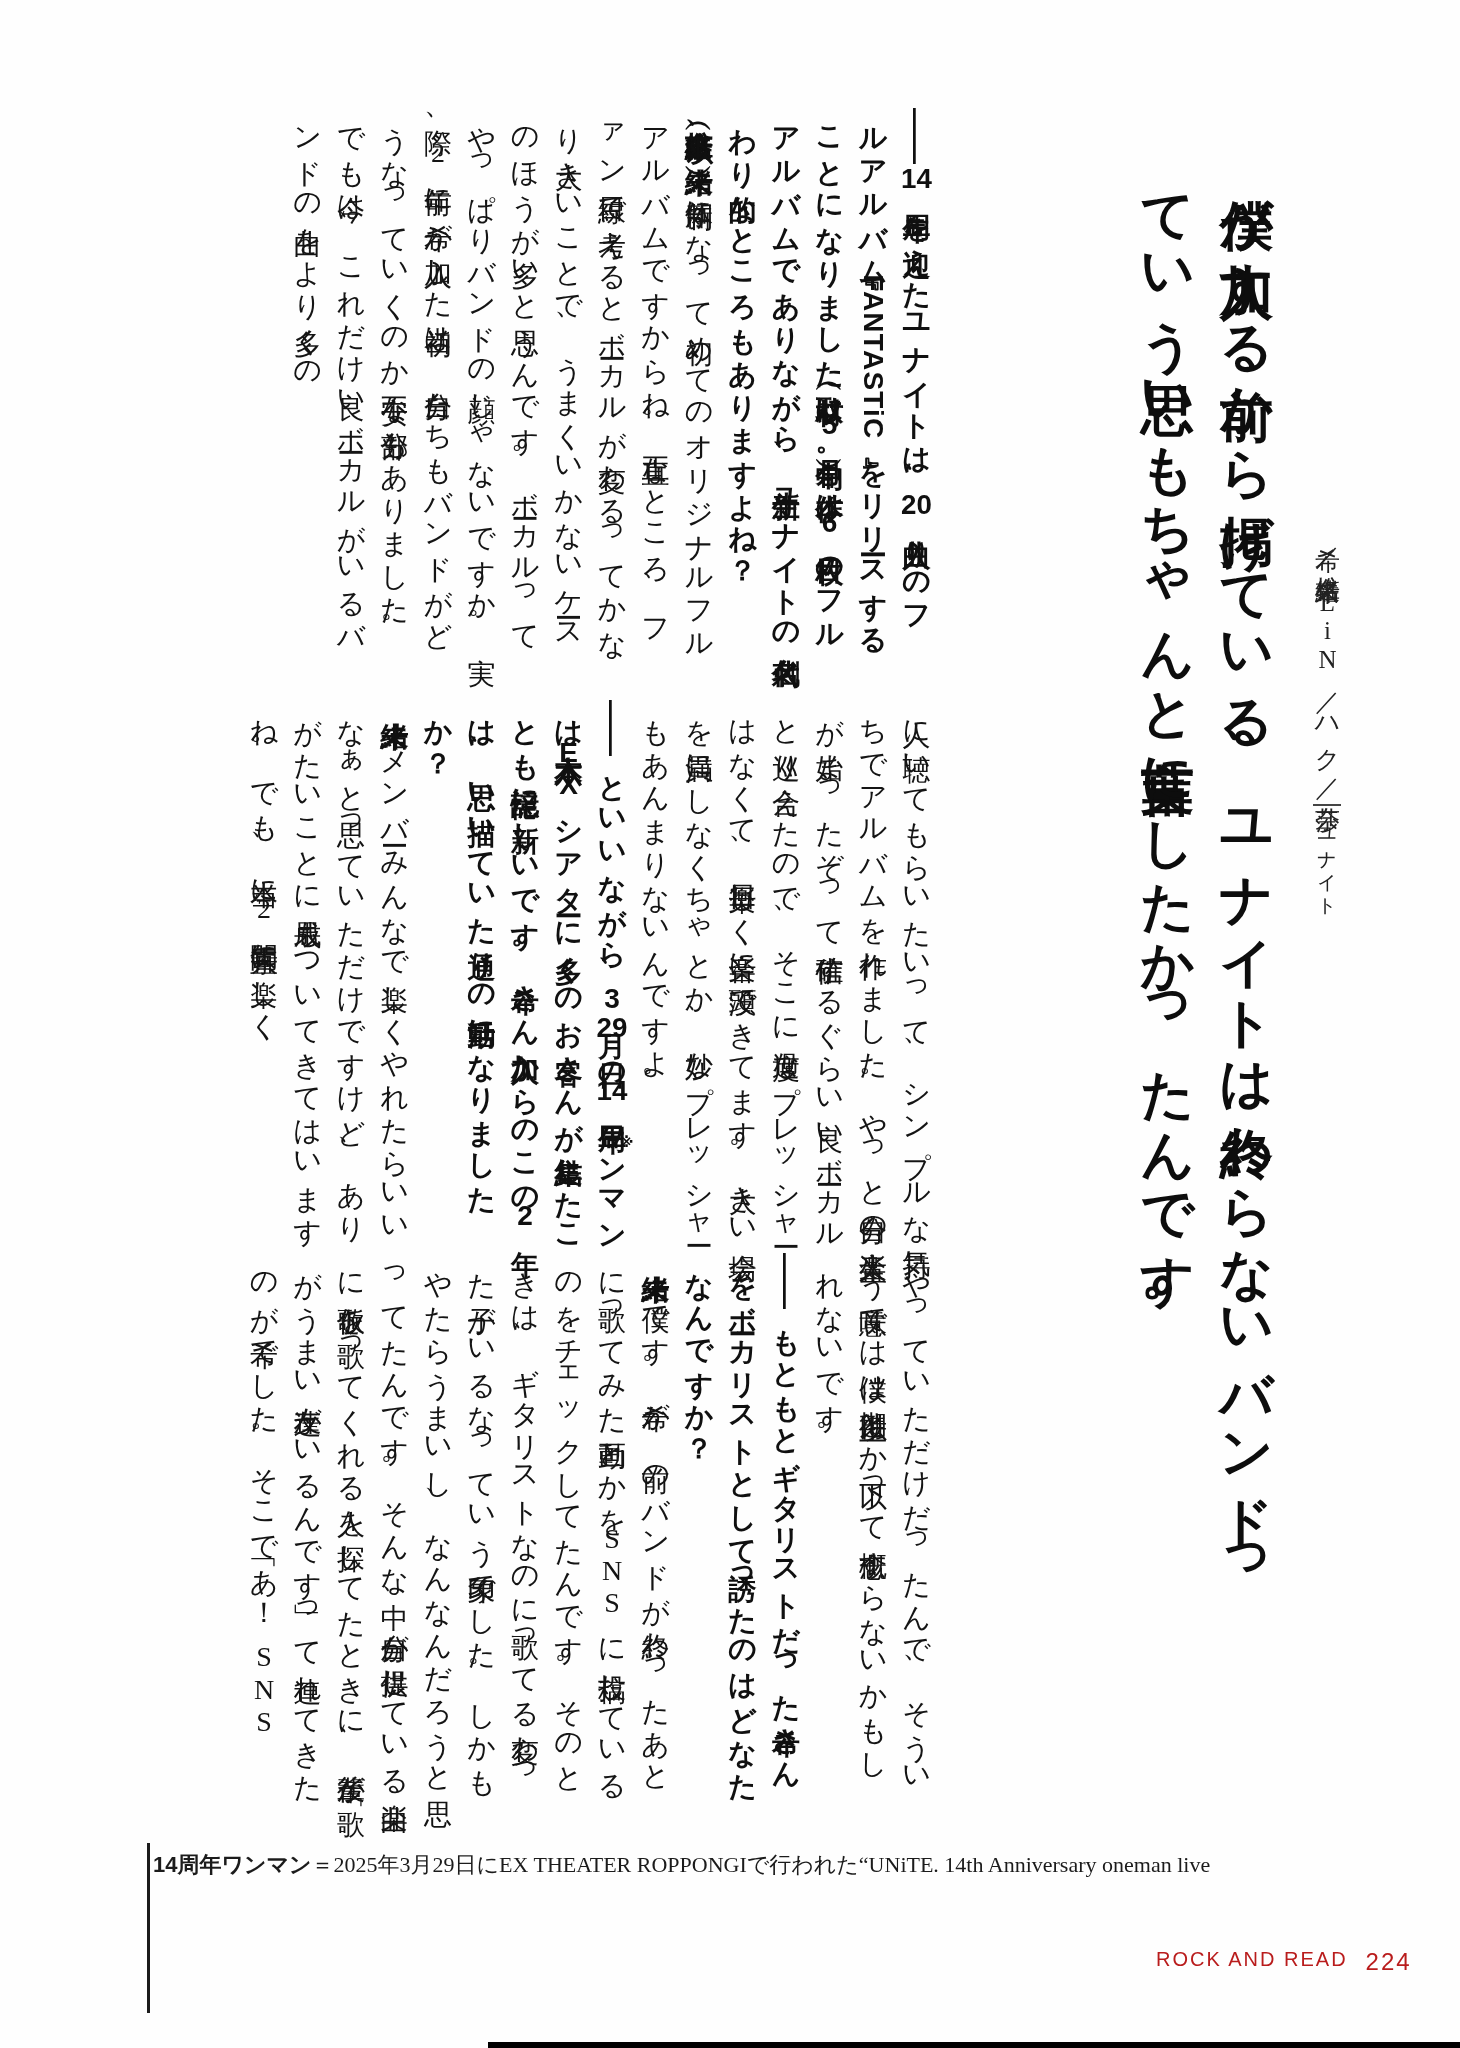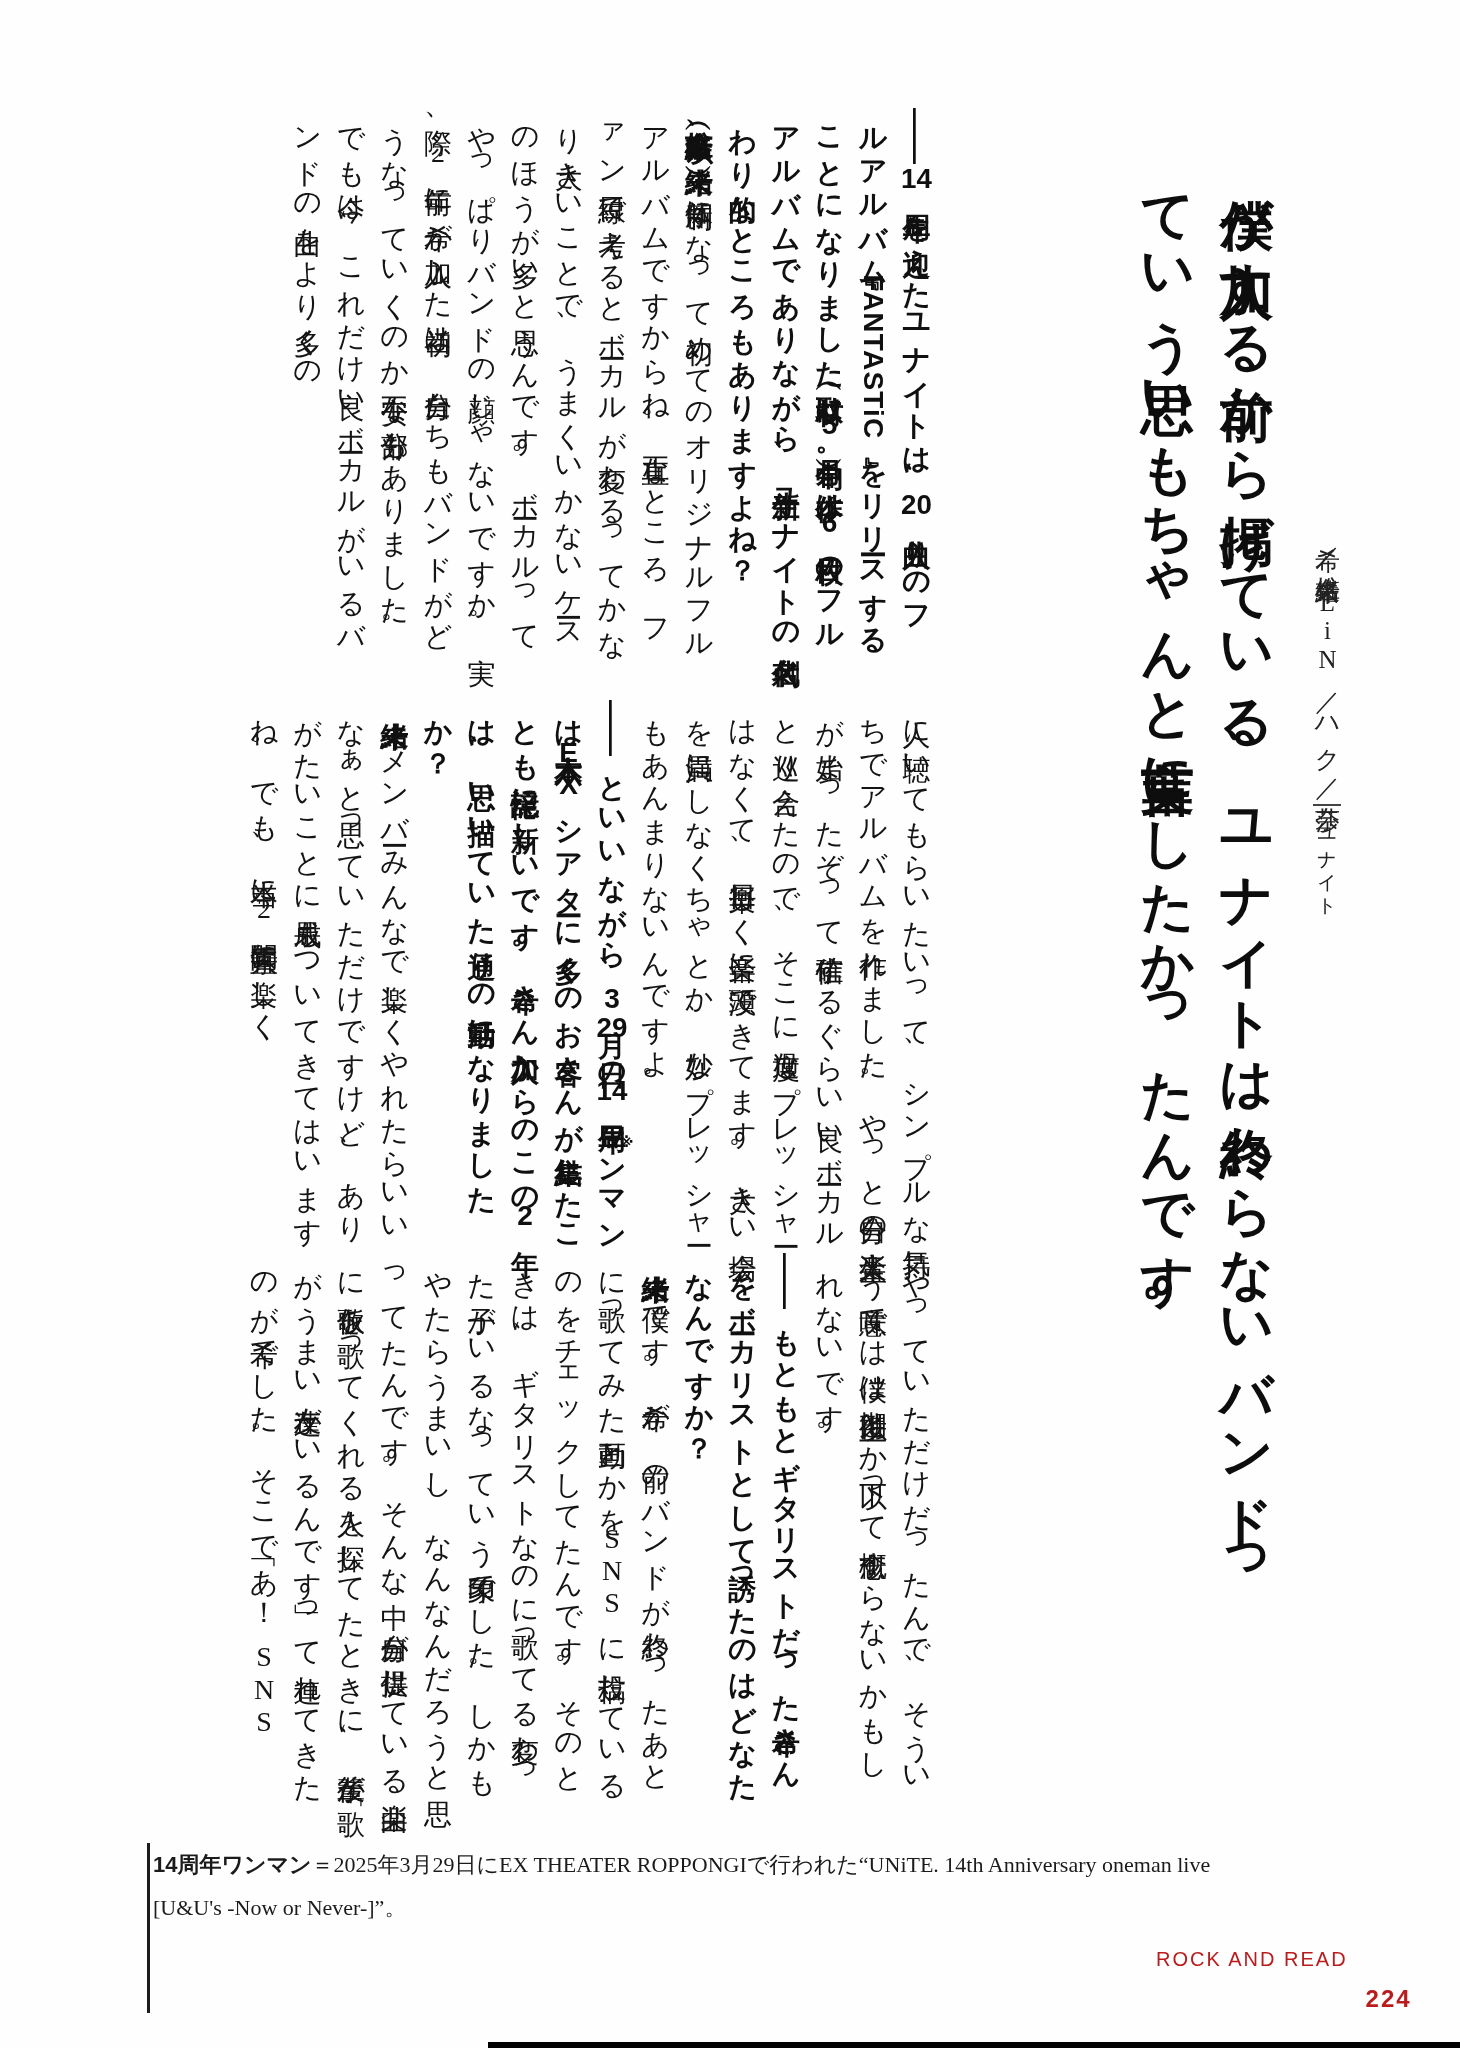--- a/index.html
+++ b/index.html
@@ -93,21 +93,21 @@
 
   
   .footer {
     position: absolute;
     left: 1156px; top: 1948px;
     display: flex; align-items: flex-start; gap: 18px;
     font-family: "Liberation Sans", "DejaVu Sans", sans-serif;
     color: #b91c1c;
   }
   .mag { font-size: 20px; letter-spacing: 2px; }
-  .pgnum { font-size: 24px; font-weight: 700; letter-spacing: 2px; margin-top: 37px; }
+  .pgnum { font-size: 24px; font-weight: 400; letter-spacing: 2px; }
 
   
   .bottom-line {
     position: absolute;
     left: 488px; top: 2042px;
     width: 972px; height: 6px;
     background: #000;
   }
 </style>
 </head>
@@ -151,23 +151,20 @@
     </div>
     <div class="blk">
       <span class="name">未緒</span><span>　僕です。希が、前のバンドが終わったあとに歌ってみた動画とかをSNSに投稿しているのをチェックしてたんです。そのときは、ギタリストなのに歌ってる変わった子がいるなっていう印象でした。しかもやたらうまいし、なんなんだろうと思ってたんです。そんな中、自分が提供している楽曲に仮歌を歌ってくれる人を探してたときに、後輩が「歌がうまい友達がいるんです」って連れてきたのが希でした。そこで「あ！　SNS</span>
     </div>
   </section>
 
   <div class="footnote">
     <p class="fn-line">
       <strong class="fn-term">14周年ワンマン</strong><span>＝2025年3月29日にEX THEATER ROPPONGIで行われた“UNiTE. 14th Anniversary oneman live</span>
     </p>
-    <p class="fn-line">
-      <span>[U&amp;U's -Now or Never-]”。</span>
-    </p>
   </div>
 
   <div class="footer">
     <span class="mag">ROCK AND READ</span>
     <span class="pgnum">224</span>
   </div>
 
   <div class="bottom-line"></div>
 
 </div>

